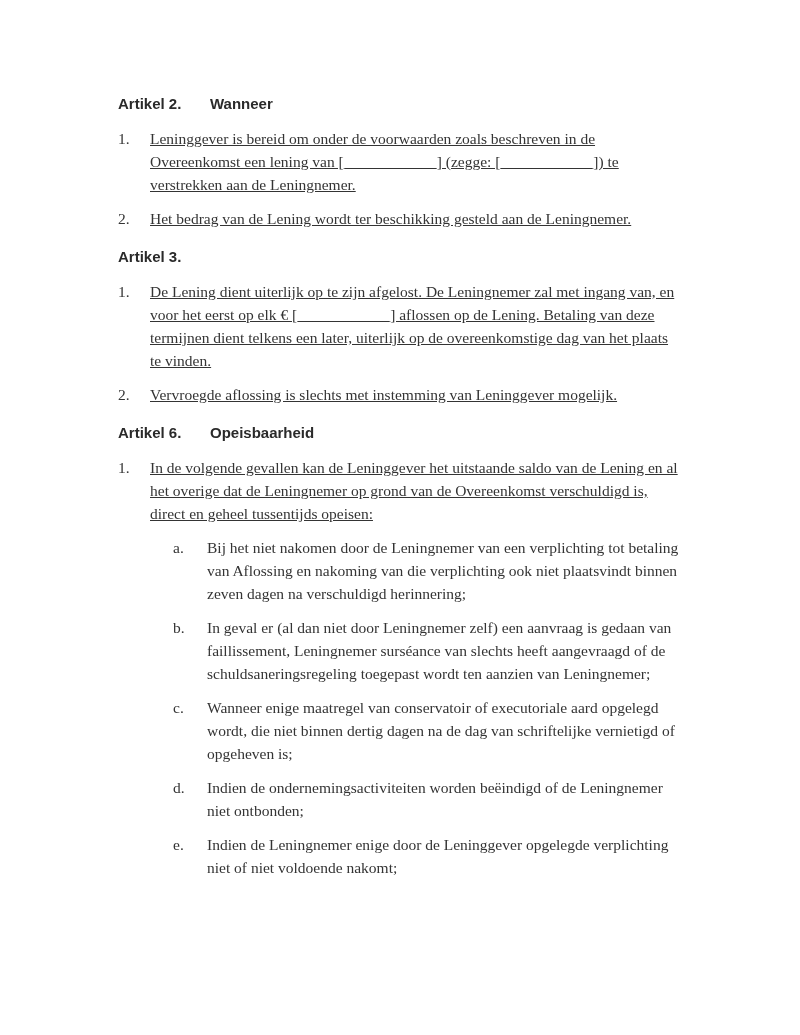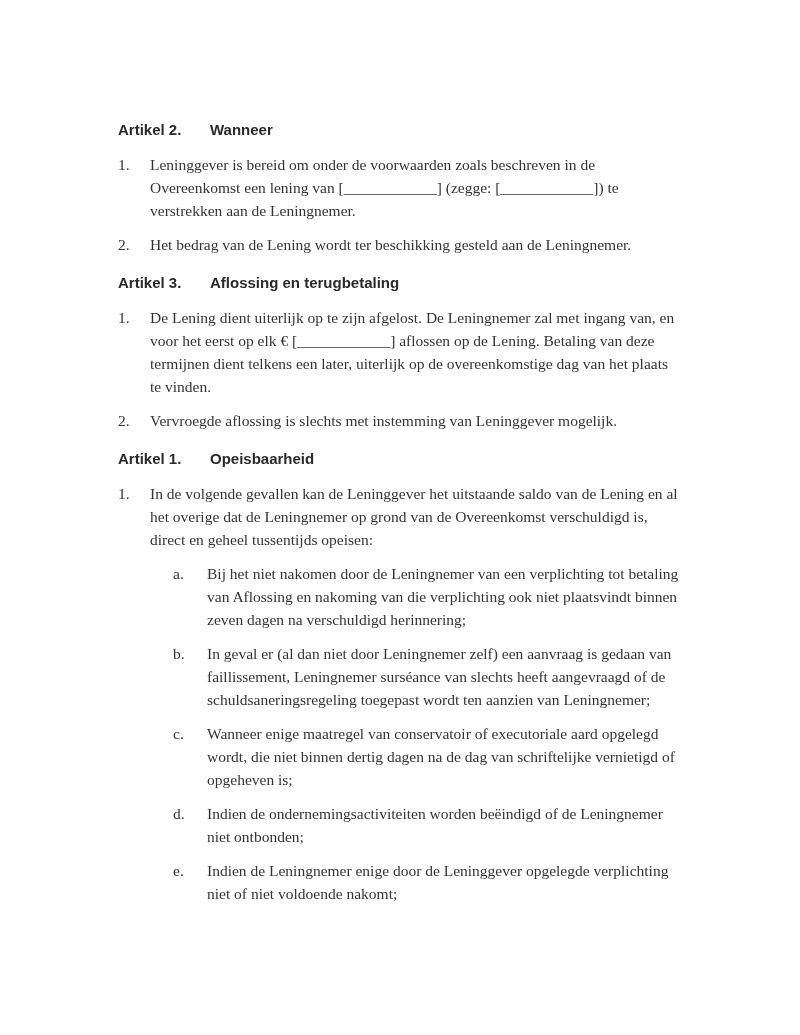--- a/index.html
+++ b/index.html
@@ -6,21 +6,21 @@
     margin: 0;
     padding: 0;
     background: #ffffff;
   }
   .page {
     position: relative;
     width: 796px;
     height: 1035px;
     background: #ffffff;
     box-sizing: border-box;
-    padding: 118px 115px 40px 118px;
+    padding: 92px 115px 40px 118px;
     font-family: "Liberation Serif", "DejaVu Serif", serif;
     font-size: 15.5px;
     line-height: 23px;
     color: #343434;
     overflow: hidden;
   }
   .heading {
     display: flex;
     font-family: "Liberation Sans", "DejaVu Sans", sans-serif;
     font-weight: bold;
@@ -39,20 +39,21 @@
   .item {
     display: flex;
     margin: 0 0 11px 0;
   }
   .item .marker {
     width: 32px;
     flex-shrink: 0;
   }
   .item .itext {
     flex: 1;
+    text-decoration: underline;
   }
   .subitem {
     display: flex;
     margin: 11px 0 11px 55px;
   }
   .subitem .marker {
     width: 34px;
     flex-shrink: 0;
   }
   .subitem .itext {
@@ -72,33 +73,32 @@
     <span class="marker">1.</span>
     <span class="itext">Leninggever is bereid om onder de voorwaarden zoals beschreven in de Overeenkomst een lening van [____________] (zegge: [____________]) te verstrekken aan de Leningnemer.</span>
   </div>
   <div class="item">
     <span class="marker">2.</span>
     <span class="itext">Het bedrag van de Lening wordt ter beschikking gesteld aan de Leningnemer.</span>
   </div>
 
   <div class="heading">
     <span class="hnum">Artikel 3.</span>
-    <span class="htitle">Aflossing en terugbetaling</span>
   </div>
   <div class="item">
     <span class="marker">1.</span>
     <span class="itext">De Lening dient uiterlijk op te zijn afgelost. De Leningnemer zal met ingang van, en voor het eerst op elk € [____________] aflossen op de Lening. Betaling van deze termijnen dient telkens een later, uiterlijk op de overeenkomstige dag van het plaats te vinden.</span>
   </div>
   <div class="item">
     <span class="marker">2.</span>
     <span class="itext">Vervroegde aflossing is slechts met instemming van Leninggever mogelijk.</span>
   </div>
 
   <div class="heading">
-    <span class="hnum">Artikel 1.</span>
+    <span class="hnum">Artikel 6.</span>
     <span class="htitle">Opeisbaarheid</span>
   </div>
   <div class="item">
     <span class="marker">1.</span>
     <span class="itext">In de volgende gevallen kan de Leninggever het uitstaande saldo van de Lening en al het overige dat de Leningnemer op grond van de Overeenkomst verschuldigd is, direct en geheel tussentijds opeisen:</span>
   </div>
   <div class="subitem">
     <span class="marker">a.</span>
     <span class="itext">Bij het niet nakomen door de Leningnemer van een verplichting tot betaling van Aflossing en nakoming van die verplichting ook niet plaatsvindt binnen zeven dagen na verschuldigd herinnering;</span>
   </div>

